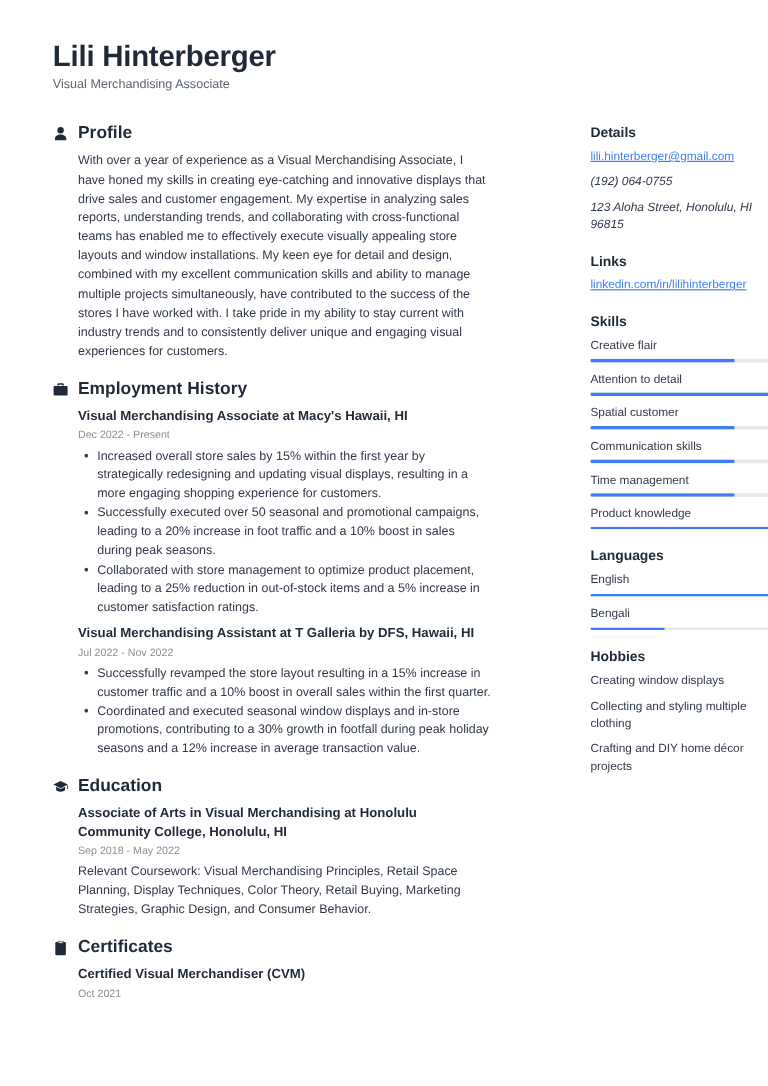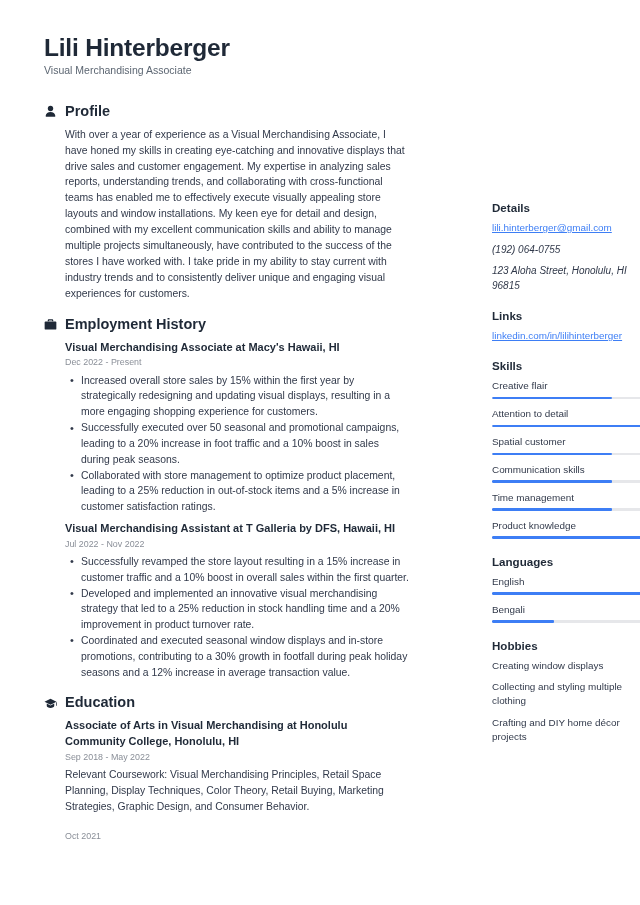--- a/index.html
+++ b/index.html
@@ -38,21 +38,21 @@
   .job-title {
     font-size: 10.5px;
     color: #5c6672;
     line-height: 1.3;
     margin: 0;
   }
 
   
   .columns {
     display: flex;
-    align-items: center;
+    align-items: flex-start;
     gap: 26px;
   }
   .col-main {
     width: 366px;
     flex: 0 0 366px;
   }
   .col-gap {
     flex: 0 0 30px;
   }
   .col-side {
@@ -239,21 +239,20 @@
               <li>Successfully executed over 50 seasonal and promotional campaigns, leading to a 20% increase in foot traffic and a 10% boost in sales during peak seasons.</li>
               <li>Collaborated with store management to optimize product placement, leading to a 25% reduction in out-of-stock items and a 5% increase in customer satisfaction ratings.</li>
             </ul>
           </div>
 
           <div class="entry">
             <p class="entry-title">Visual Merchandising Assistant at T Galleria by DFS, Hawaii, HI</p>
             <p class="entry-date">Jul 2022 - Nov 2022</p>
             <ul class="bullets">
               <li>Successfully revamped the store layout resulting in a 15% increase in customer traffic and a 10% boost in overall sales within the first quarter.</li>
-              <li>Developed and implemented an innovative visual merchandising strategy that led to a 25% reduction in stock handling time and a 20% improvement in product turnover rate.</li>
               <li>Coordinated and executed seasonal window displays and in-store promotions, contributing to a 30% growth in footfall during peak holiday seasons and a 12% increase in average transaction value.</li>
             </ul>
           </div>
 
         </div>
       </div>
 
       <div class="section">
         <div class="section-head">
           <span class="section-icon">
@@ -268,22 +267,32 @@
         <div class="section-body">
           <div class="entry">
             <p class="entry-title">Associate of Arts in Visual Merchandising at Honolulu Community College, Honolulu, HI</p>
             <p class="entry-date">Sep 2018 - May 2022</p>
             <p class="entry-desc">Relevant Coursework: Visual Merchandising Principles, Retail Space Planning, Display Techniques, Color Theory, Retail Buying, Marketing Strategies, Graphic Design, and Consumer Behavior.</p>
           </div>
         </div>
       </div>
 
       <div class="section">
+        <div class="section-head">
+          <span class="section-icon">
+            <svg viewBox="0 0 16 16">
+                <rect x="2.6" y="1.2" width="10.8" height="13.6" rx="1.2"></rect>
+                <rect x="5.3" y="0.3" width="5.4" height="2.2" rx="0.7" fill="#ffffff" stroke="#1f2937" stroke-width="0.9"></rect>
+              </svg>
+          </span>
+          <span class="section-title">Certificates</span>
+        </div>
         <div class="section-body">
           <div class="entry">
+            <p class="entry-title">Certified Visual Merchandiser (CVM)</p>
             <p class="entry-date">Oct 2021</p>
           </div>
         </div>
       </div>
 
     </div>
 
     <div class="col-gap"></div>
 
     <div class="col-side">

